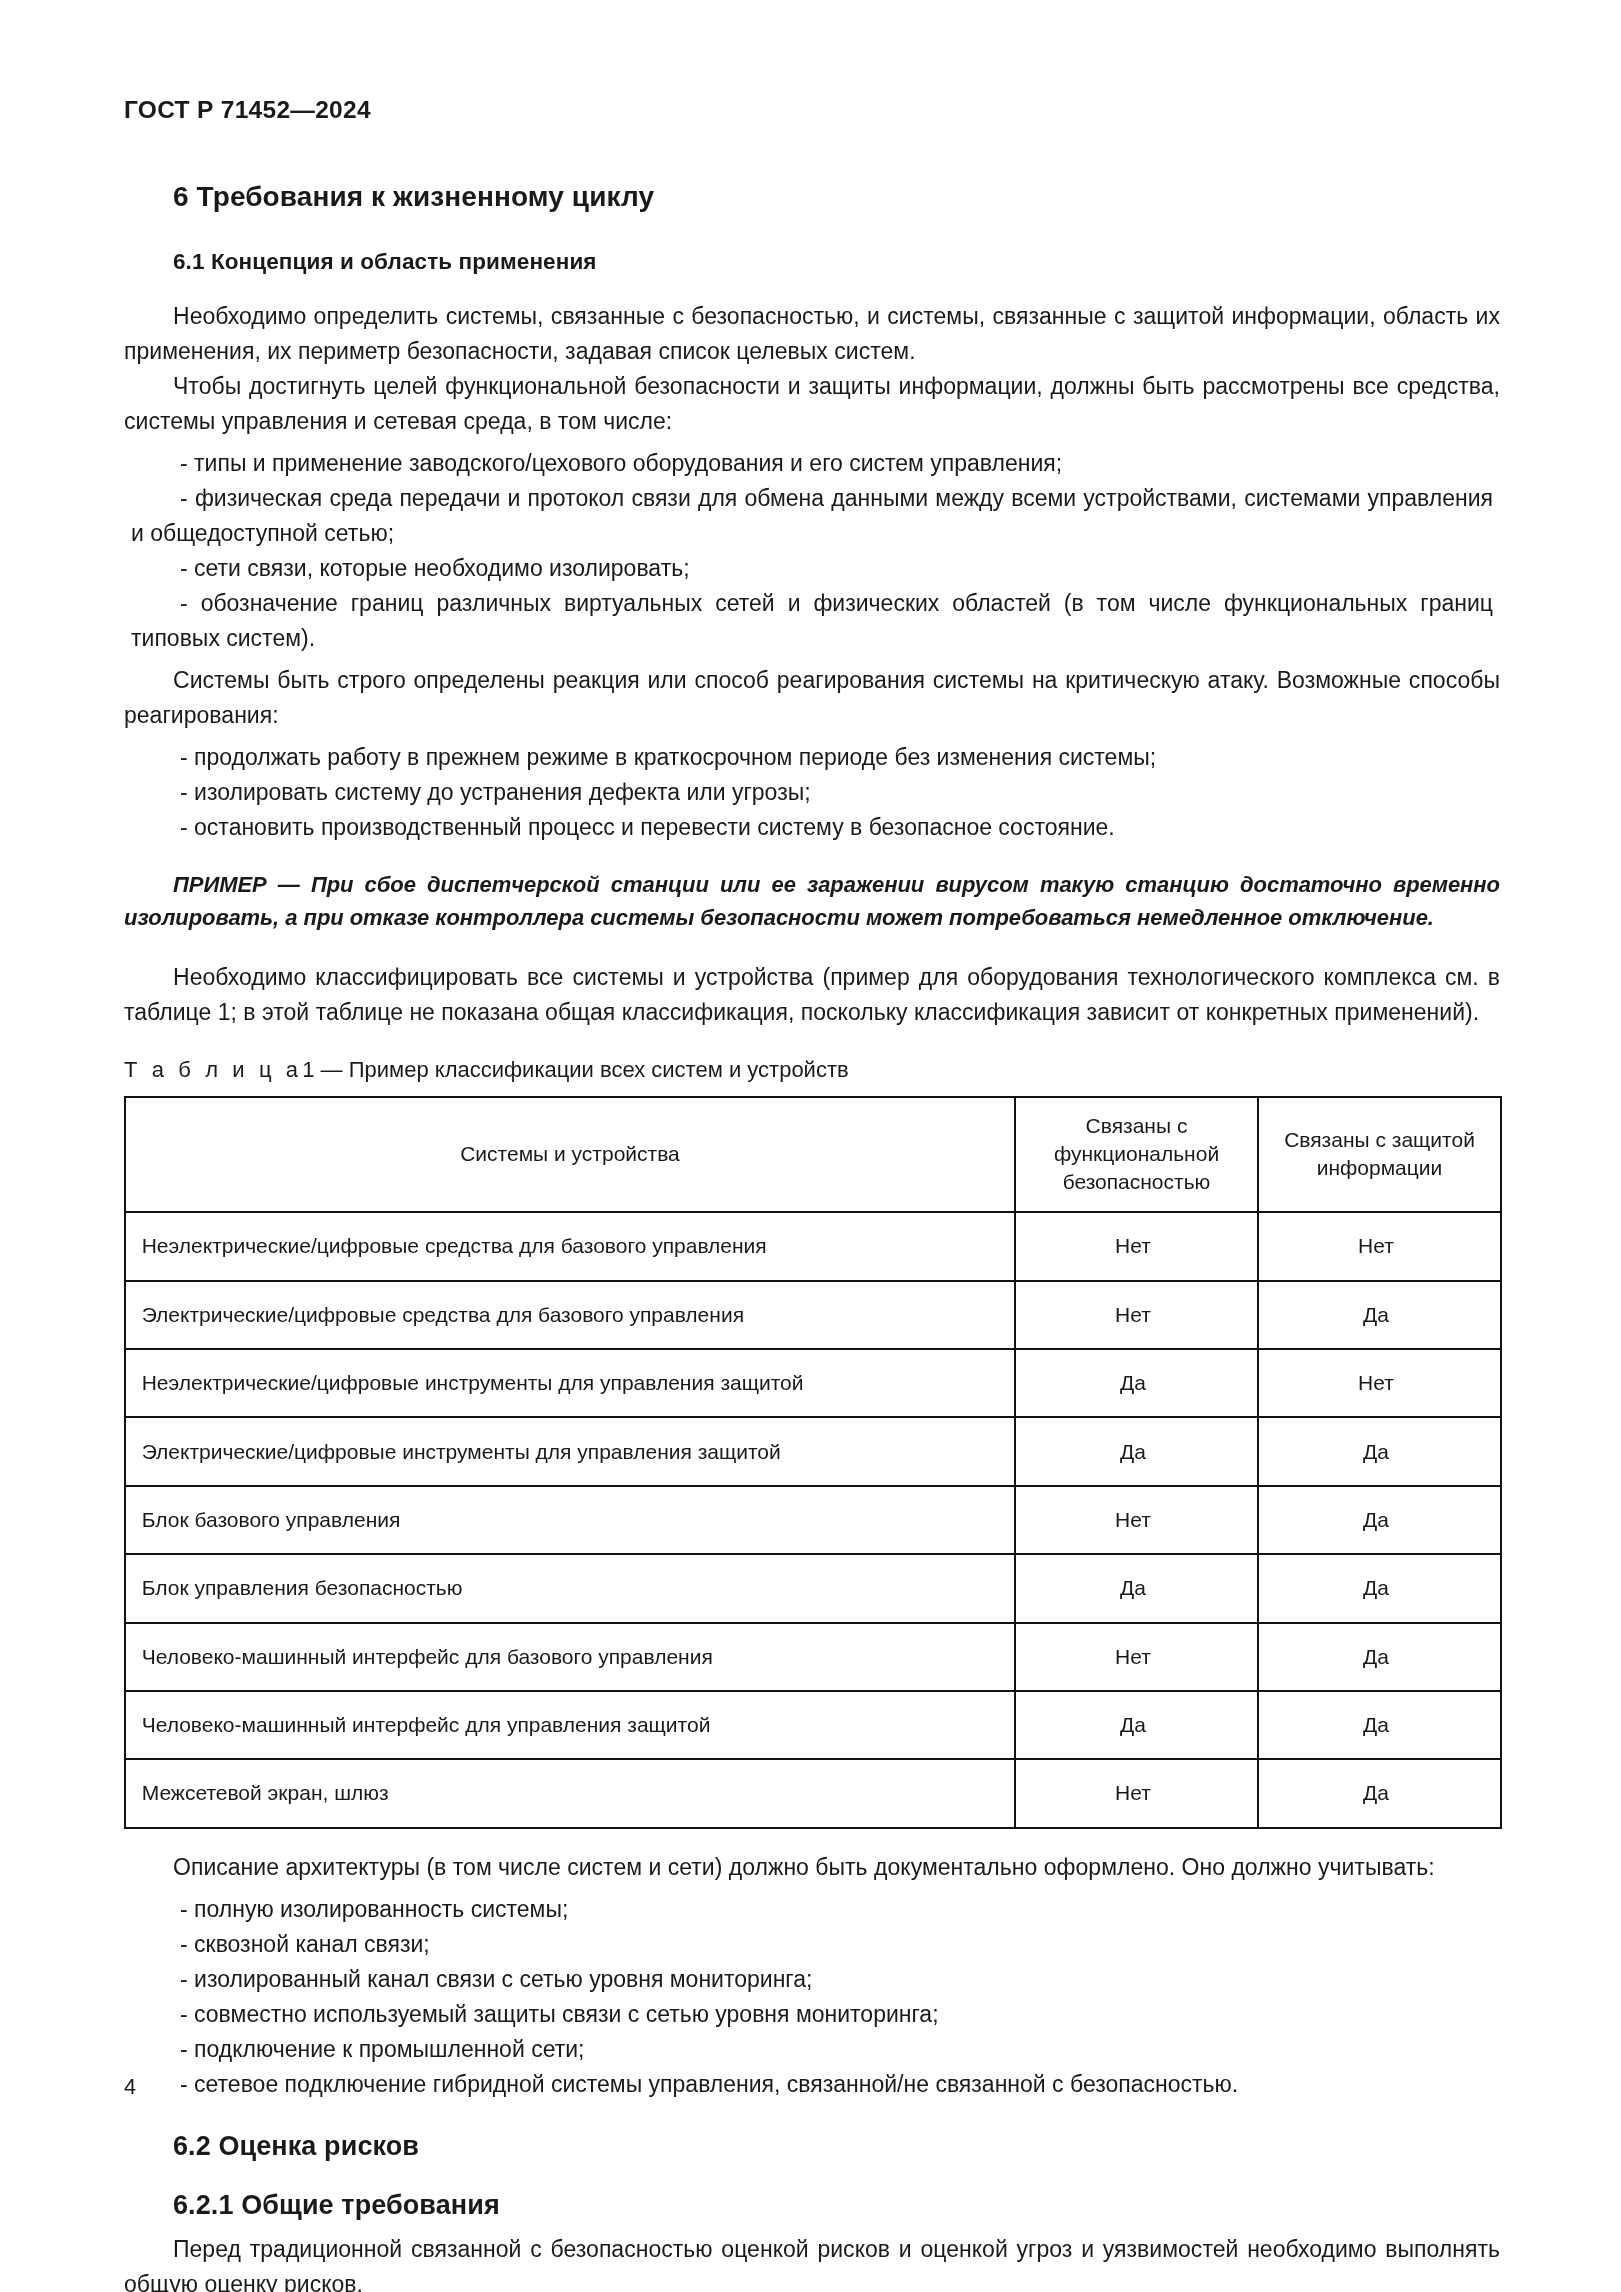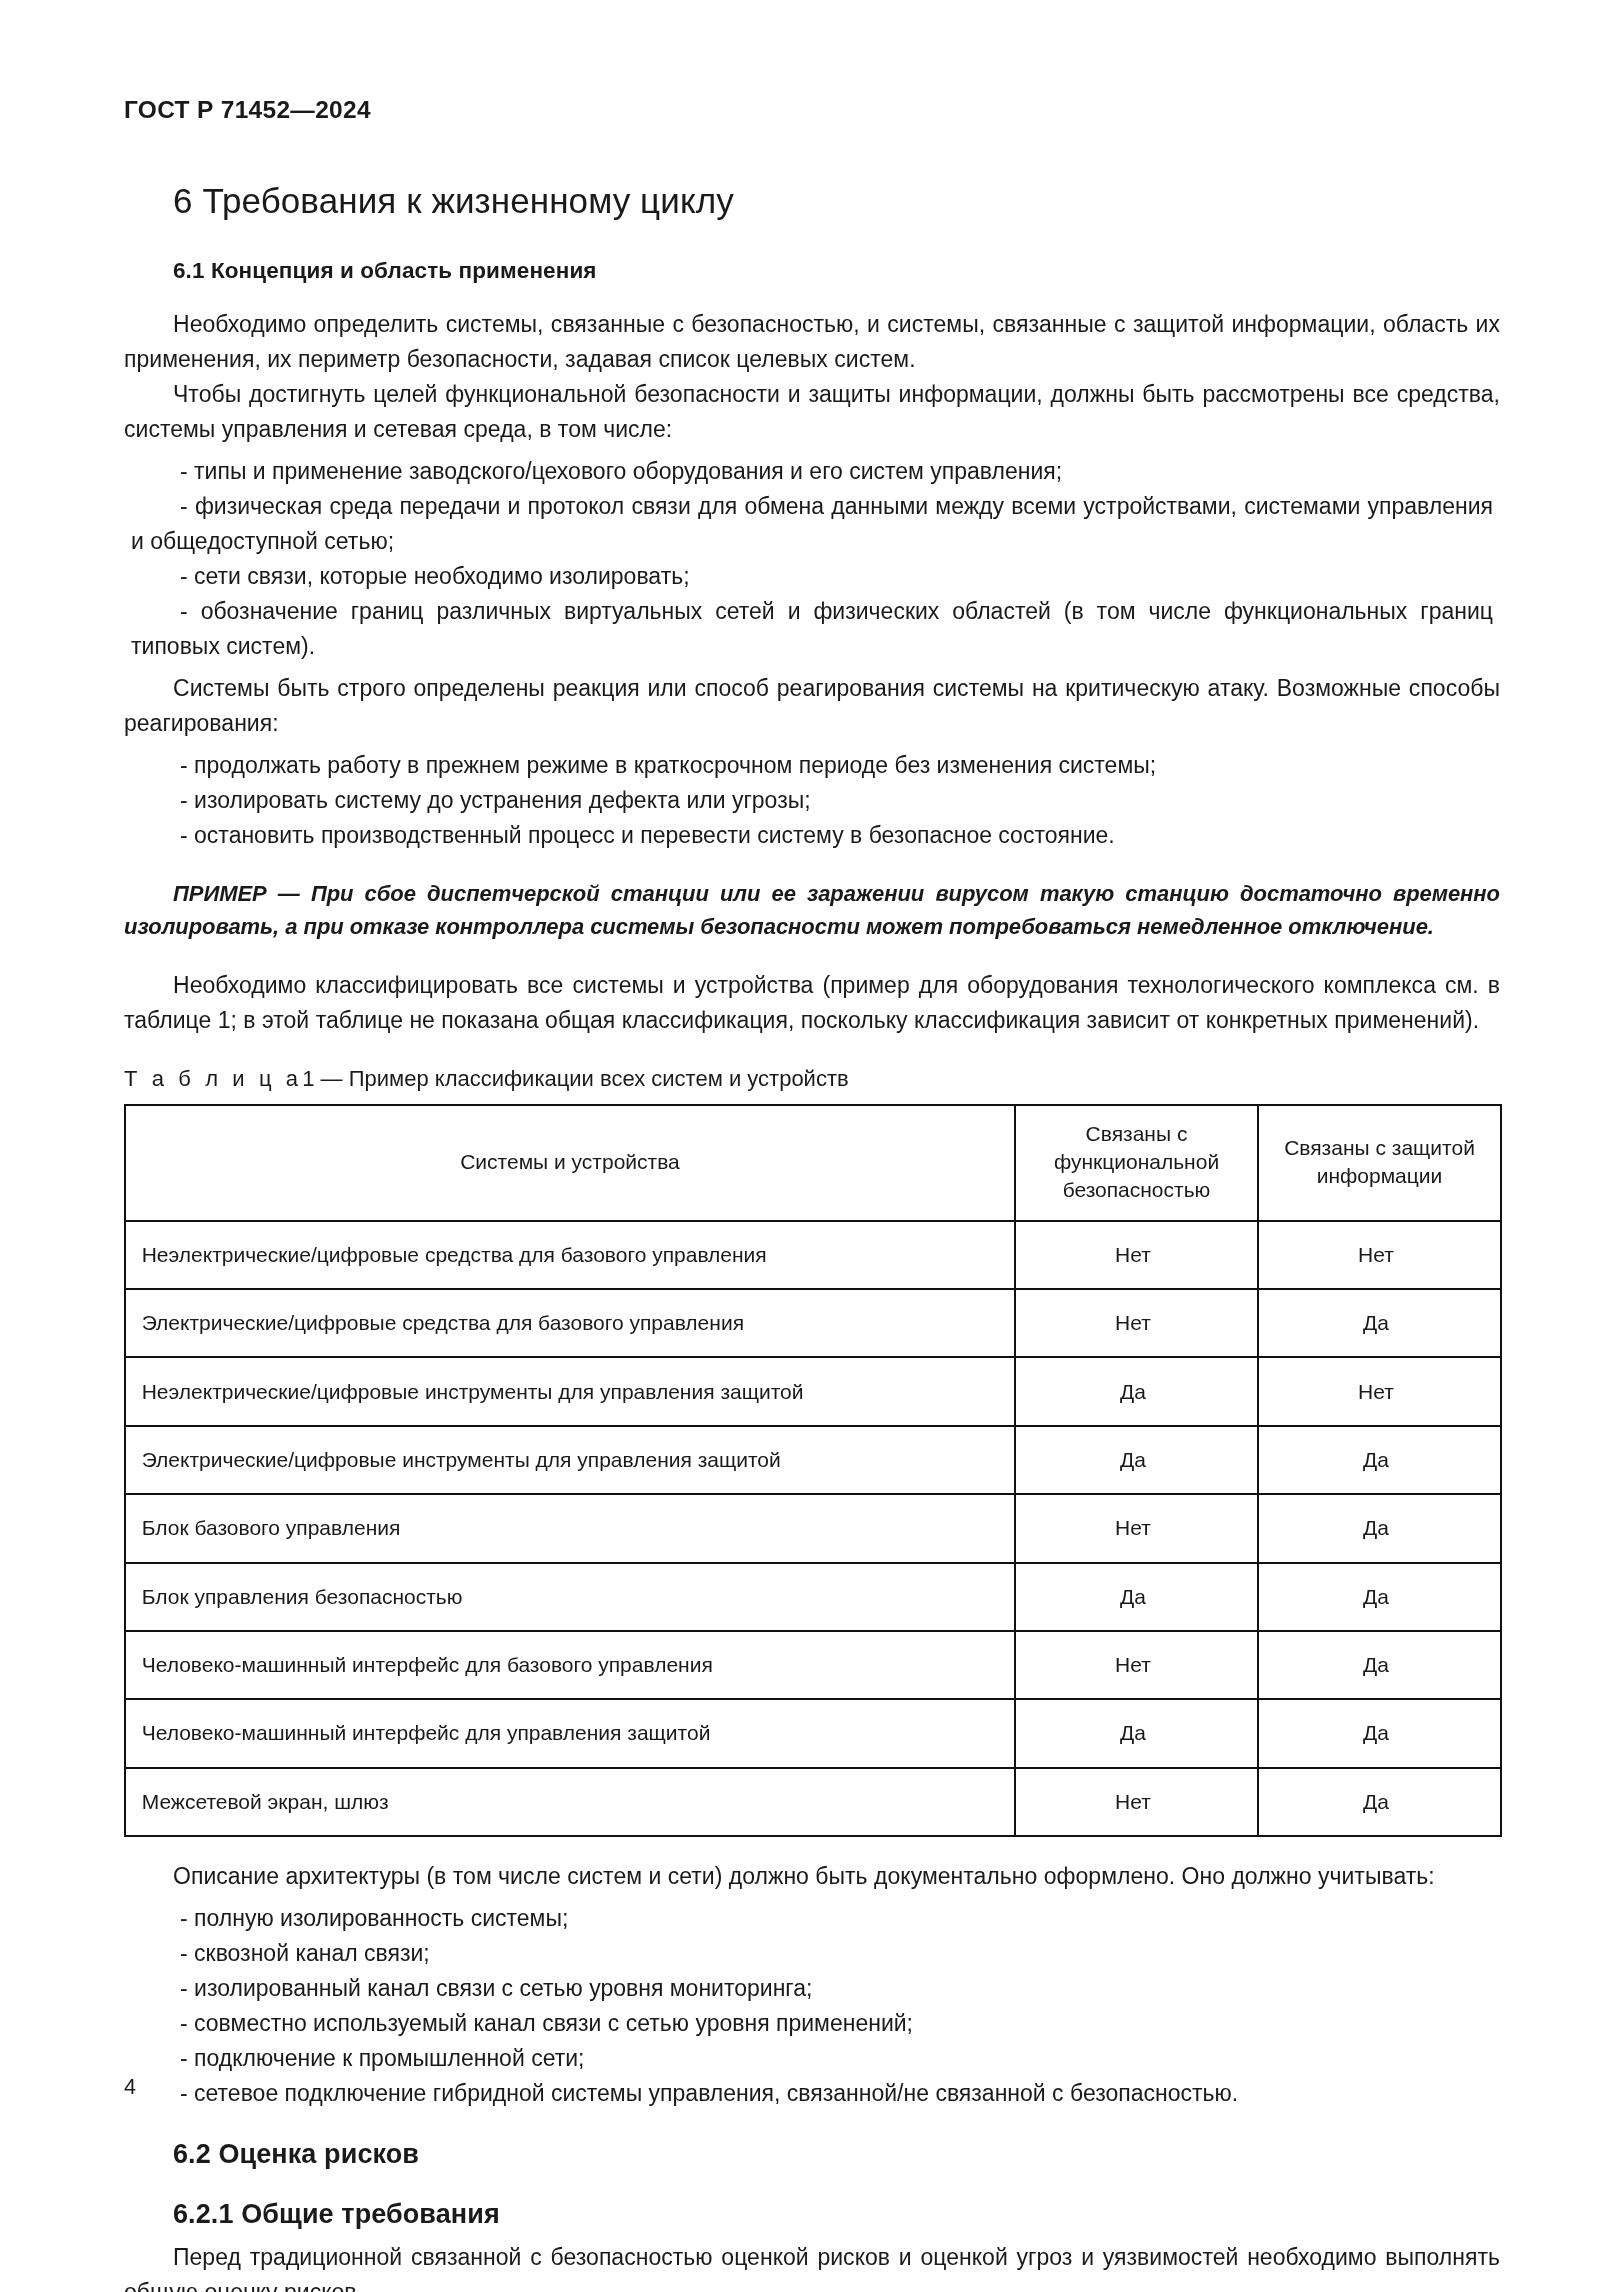--- a/index.html
+++ b/index.html
@@ -34,22 +34,22 @@
   .doc-header {
     font-size: 24.5px;
     font-weight: bold;
     letter-spacing: 0.3px;
     margin: 0 0 57px 0;
     line-height: 1;
   }
 
   
   h1.sec {
-    font-size: 35px;
-    font-weight: normal;
+    font-size: 28px;
+    font-weight: bold;
     margin: 17px 0 35px 0;
     padding-left: 49px;
     line-height: 1.2;
     letter-spacing: 0.1px;
   }
   h2.sec {
     font-size: 22.5px;
     font-weight: bold;
     margin: 0 0 23.5px 0;
     padding-left: 49px;
@@ -278,21 +278,21 @@
     </table>
 
     <div class="gap-sm"></div>
 
     <p class="body">Описание архитектуры (в том числе систем и сети) должно быть документально оформлено. Оно должно учитывать:</p>
 
     <ul class="dash">
       <li>полную изолированность системы;</li>
       <li>сквозной канал связи;</li>
       <li>изолированный канал связи с сетью уровня мониторинга;</li>
-      <li>совместно используемый канал связи с сетью уровня применений;</li>
+      <li>совместно используемый защиты связи с сетью уровня мониторинга;</li>
       <li>подключение к промышленной сети;</li>
       <li>сетевое подключение гибридной системы управления, связанной/не связанной с безопасностью.</li>
     </ul>
 
     <h3 class="sec">6.2  Оценка рисков</h3>
 
     <h3 class="sec">6.2.1  Общие требования</h3>
 
     <p class="body">Перед традиционной связанной с безопасностью оценкой рисков и оценкой угроз и уязвимостей необходимо выполнять общую оценку рисков.</p>
 

